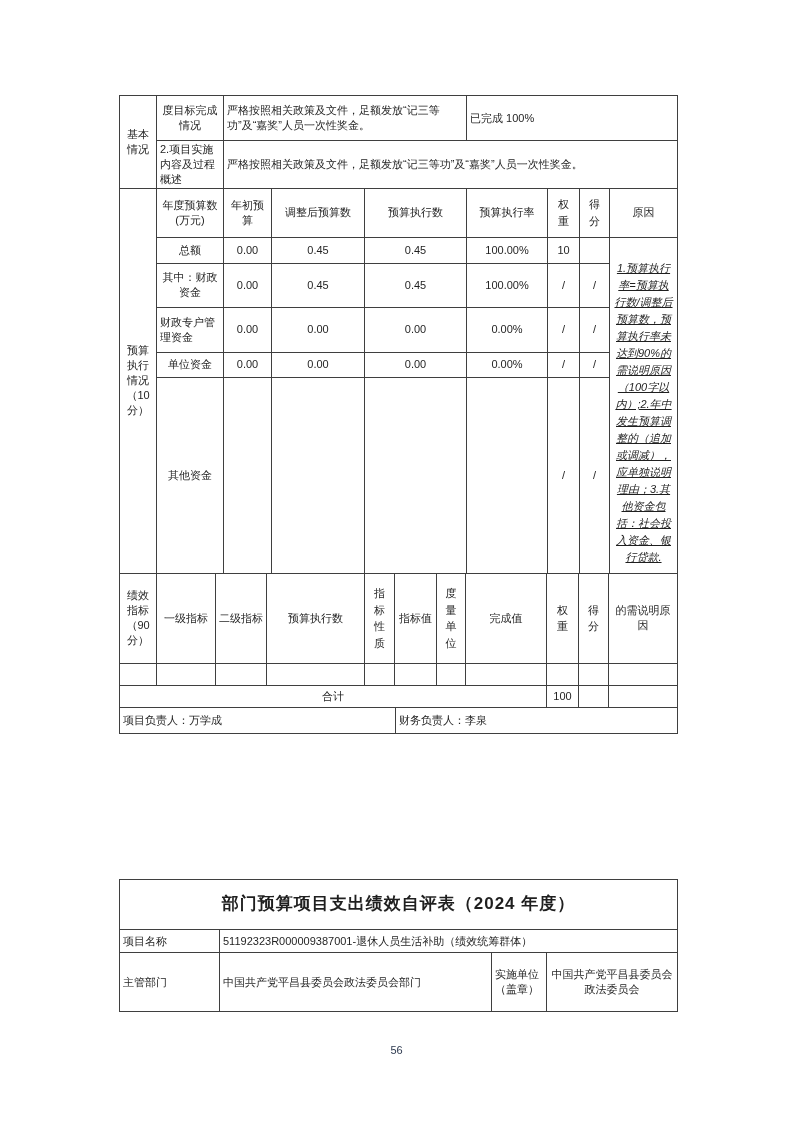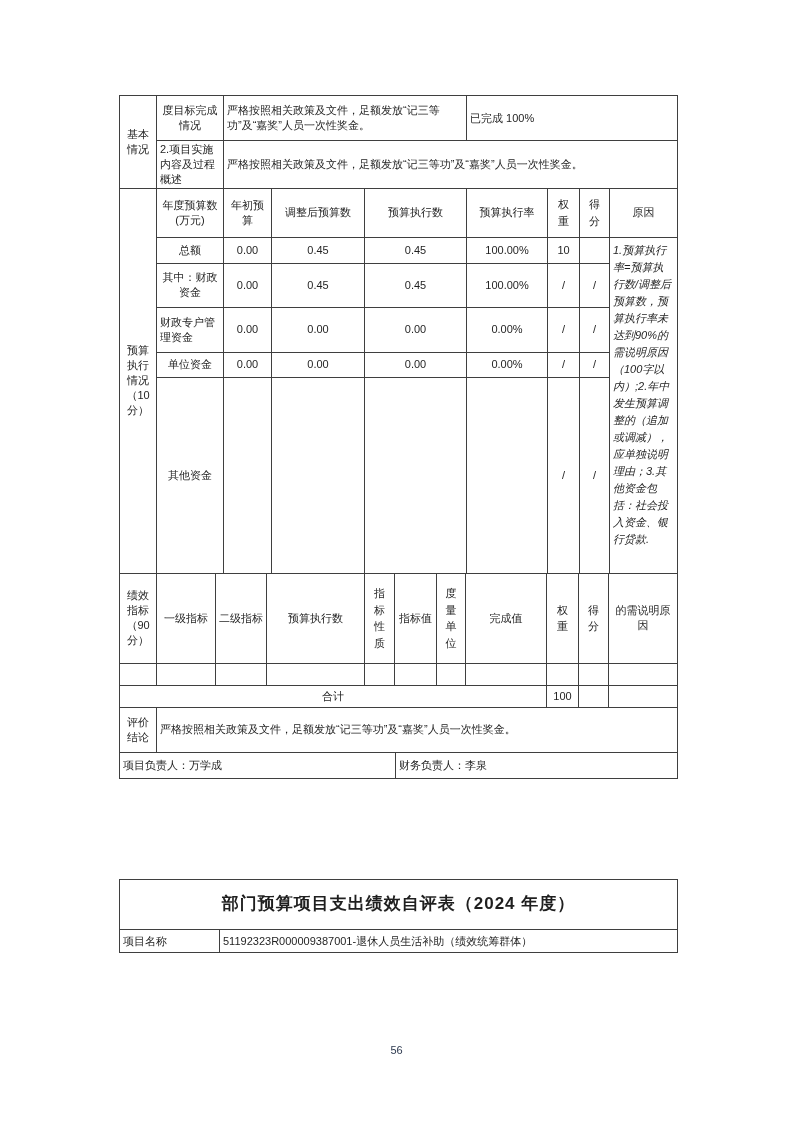--- a/index.html
+++ b/index.html
@@ -28,24 +28,25 @@
     line-height: 1.35;
     padding: 1px 3px;
     text-align: center;
     vertical-align: middle;
     word-break: break-all;
     overflow: hidden;
   }
   td.left { text-align: left; }
   td.italic {
     font-style: italic;
-    text-align: left;
+    text-align: center;
     vertical-align: top;
-    padding-top: 4px;
+    padding-top: 22px;
     line-height: 1.55;
+    text-decoration: underline;
   }
   .vt {
     display: inline-block;
     width: 12px;
     word-break: break-all;
     line-height: 1.5;
     text-align: center;
   }
   .title-cell {
     font-size: 17px;
@@ -213,24 +214,20 @@
     </tbody>
       </table>
 
     <table>
       <colgroup>
           <col style="width:37px">
           <col style="width:239px">
           <col style="width:282px">
         </colgroup>
       <tbody>
-          <tr style="height:45px">
-        <td>评价结论</td>
-        <td class="left" colspan="2">严格按照相关政策及文件，足额发放“记三等功”及“嘉奖”人员一次性奖金。</td>
-      </tr>
       <tr style="height:26px">
         <td class="left" colspan="2">项目负责人：万学成</td>
         <td class="left">财务负责人：李泉</td>
       </tr>
     </tbody>
       </table>
   </div>
 
   <div class="tbl-stack" id="table2">
     <table>
@@ -241,18 +238,24 @@
           <col style="width:131px">
         </colgroup>
       <tbody>
           <tr style="height:50px">
         <td class="title-cell" colspan="4">部门预算项目支出绩效自评表（2024 年度）</td>
       </tr>
       <tr style="height:23px">
         <td class="left">项目名称</td>
         <td class="left" colspan="3">51192323R000009387001-退休人员生活补助（绩效统筹群体）</td>
       </tr>
+      <tr style="height:59px">
+        <td class="left">主管部门</td>
+        <td class="left">中国共产党平昌县委员会政法委员会部门</td>
+        <td class="left">实施单位（盖章）</td>
+        <td>中国共产党平昌县委员会政法委员会</td>
+      </tr>
     </tbody>
       </table>
   </div>
 
   <div class="page-number">56</div>
 </div>
 
 </body></html>

